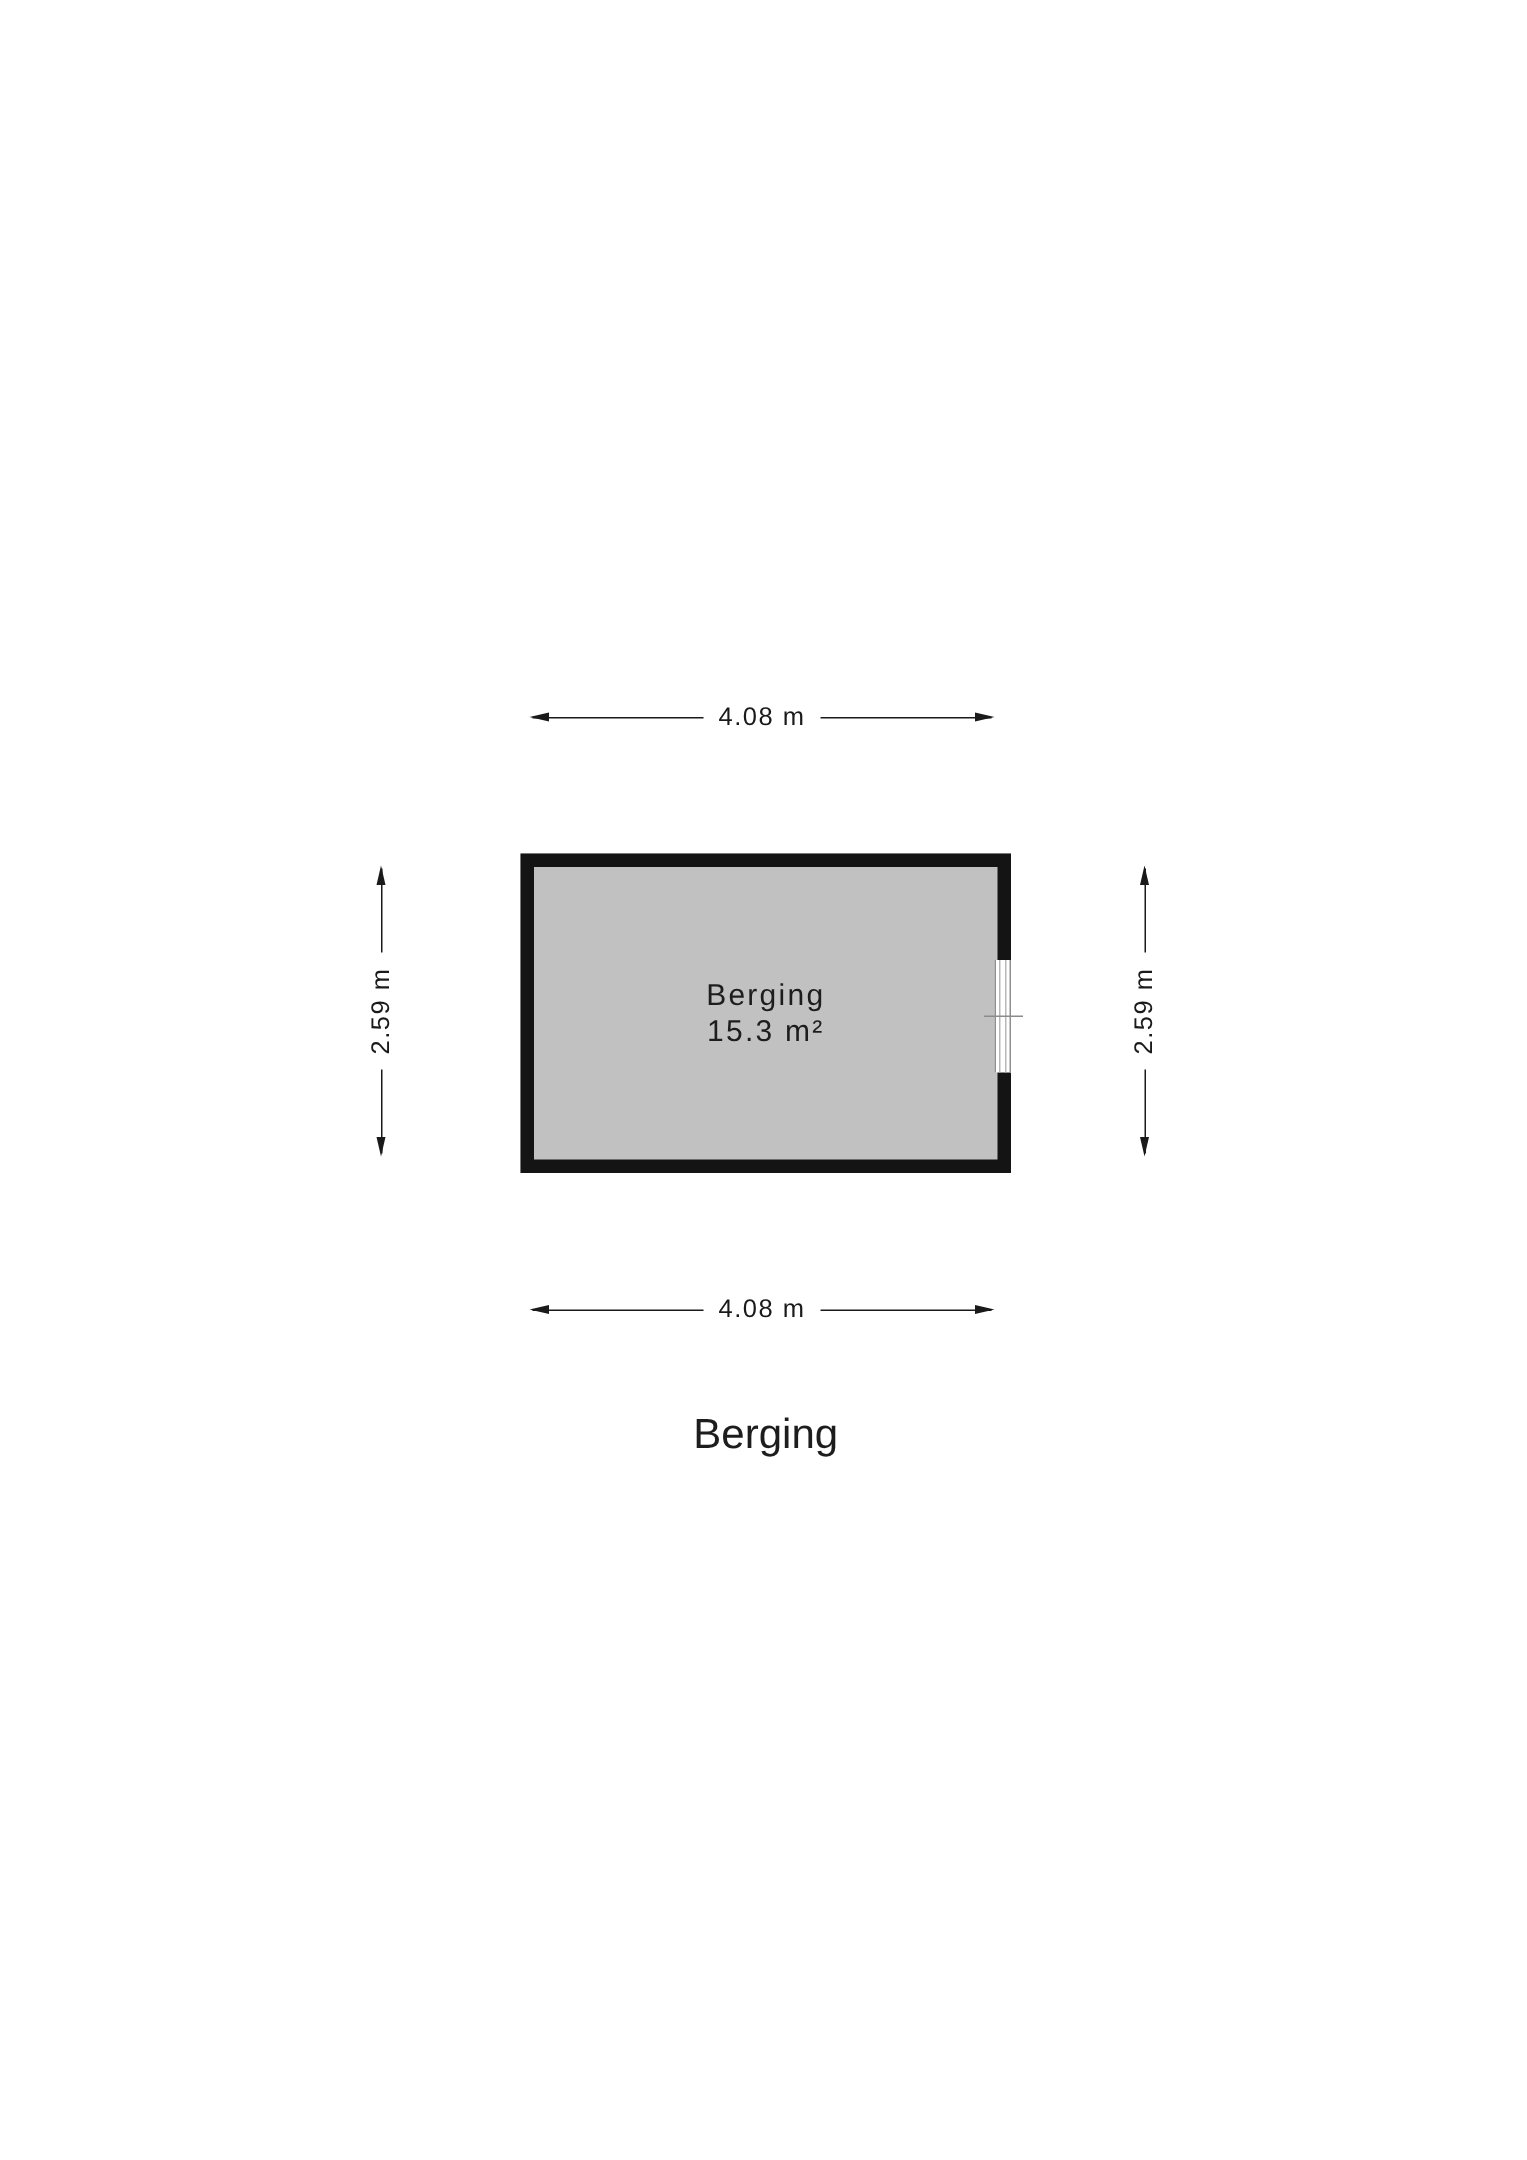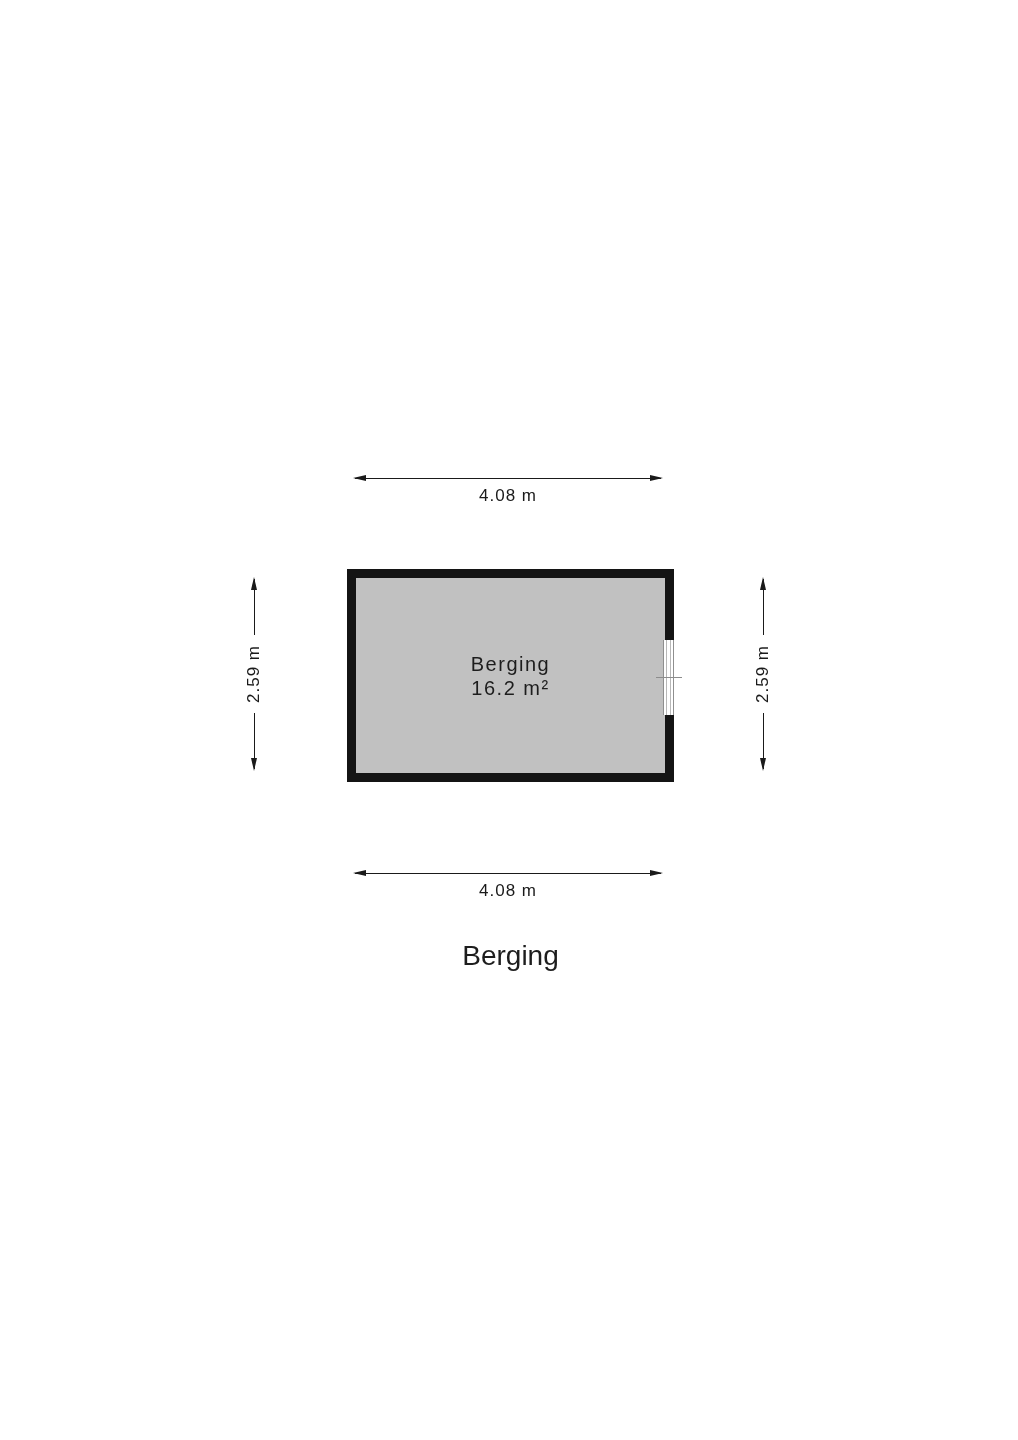--- a/index.html
+++ b/index.html
@@ -105,21 +105,21 @@
   }
   .dim-label {
     position: absolute;
     background: #ffffff;
     font-size: 17px;
     letter-spacing: 1px;
     white-space: nowrap;
     color: #1a1a1a;
   }
   .dim-h .dim-label {
-    left: 50%; top: 26px;
+    left: 50%; top: 8px;
     transform: translate(-50%, -50%);
     padding: 0 10px;
   }
   .dim-v .dim-label {
     left: 8px; top: 50%;
     transform: translate(-50%, -50%) rotate(-90deg);
     padding: 0 10px;
   }
 
   
@@ -161,21 +161,21 @@
   <div class="dim-v dim-right">
     <span class="line"></span>
     <span class="arr arr-u"></span>
     <span class="arr arr-d"></span>
     <span class="dim-label">2.59 m</span>
   </div>
 
   <div class="room">
     <div class="room-label">
       <div>Berging</div>
-      <div>16.2 m²</div>
+      <div>15.3 m²</div>
     </div>
   </div>
 
   <div class="window"></div>
   <div class="window-tick"></div>
 
   <div class="dim-h dim-bottom">
     <span class="line"></span>
     <span class="arr arr-l"></span>
     <span class="arr arr-r"></span>

